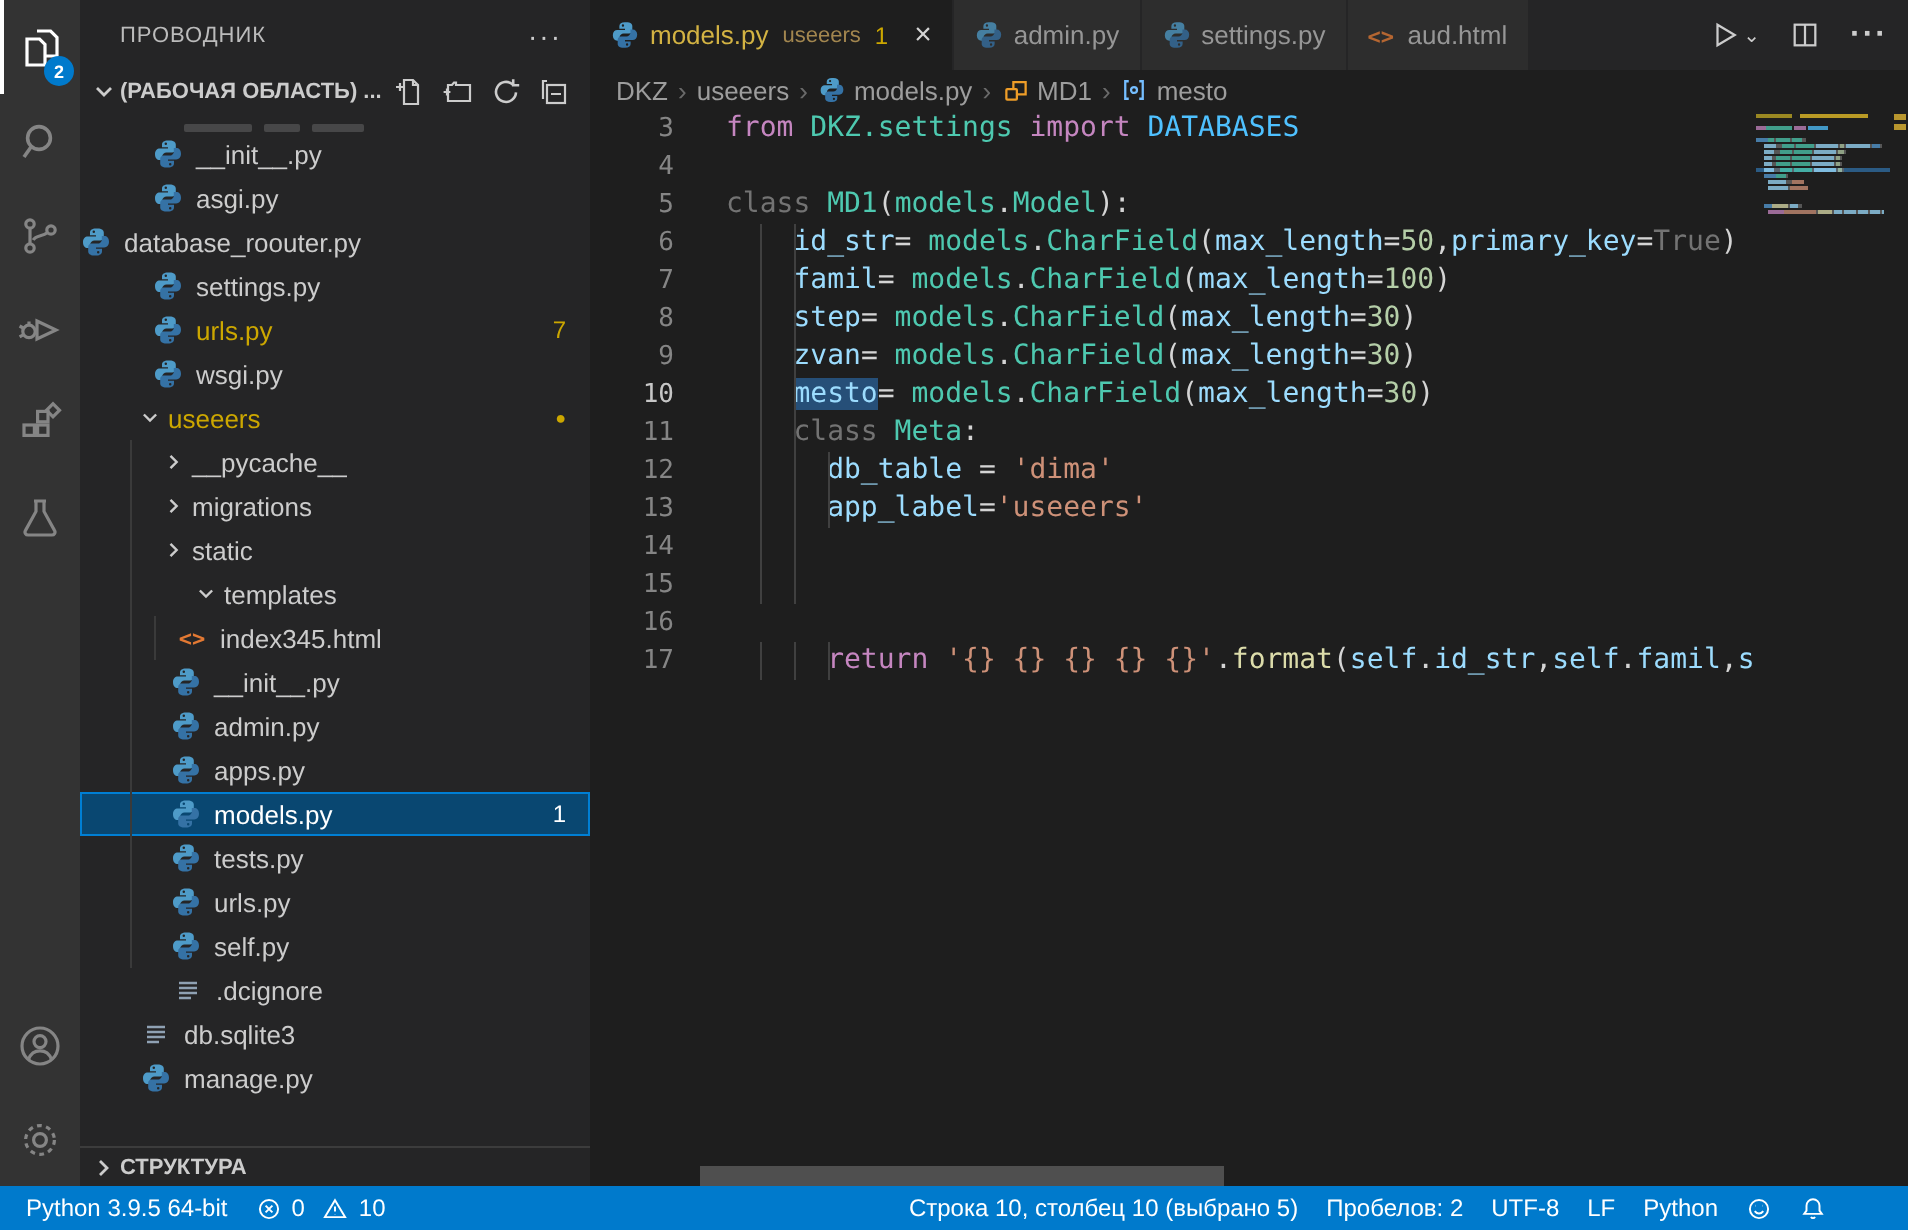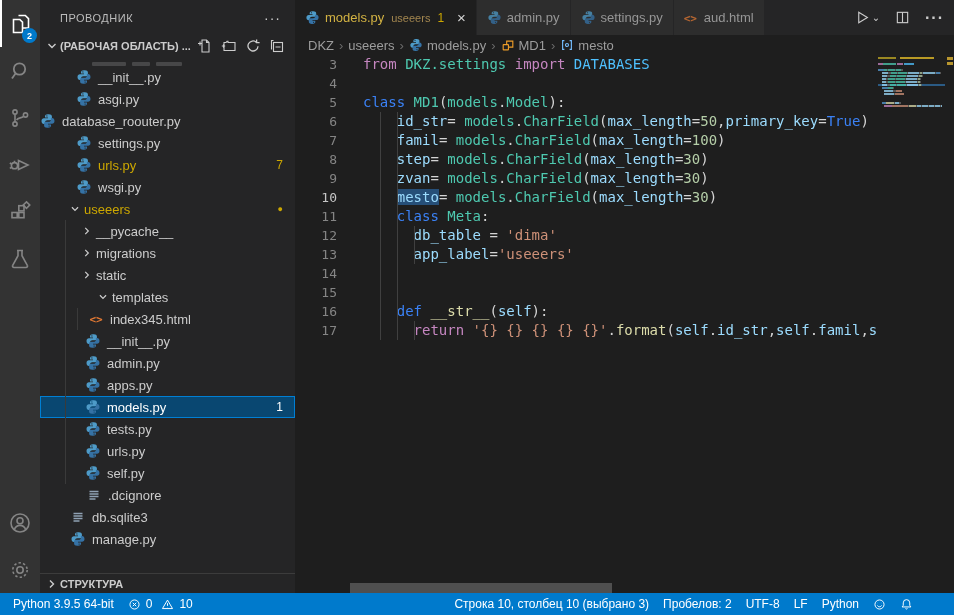--- a/index.html
+++ b/index.html
@@ -62,21 +62,21 @@
   .crumb{display:flex;align-items:center;gap:4px;cursor:pointer}
   .crumb .cicon{width:14px;height:14px;display:flex}
   .crumb-sep{color:#6a6a6a;font-size:13px}
 
   #code{position:absolute;top:55px;left:0;right:0;bottom:0;font-family:"DejaVu Sans Mono",monospace;font-size:14px;line-height:19px;overflow:hidden}
   .code-line{height:19px;display:flex}
   .ln{width:42px;flex:none;text-align:right;color:#858585;font-size:13px;line-height:19px;font-family:"DejaVu Sans Mono",monospace}
   .ln.active{color:#c6c6c6}
   .lc{margin-left:26px;position:relative;white-space:pre}
   .lc span{white-space:pre}
-  .tk-kw{color:#3b82f6}.tk-kw2{color:#C586C0}.tk-type{color:#4EC9B0}.tk-var{color:#9CDCFE}
+  .tk-kw{color:#737373}.tk-kw2{color:#C586C0}.tk-type{color:#4EC9B0}.tk-var{color:#9CDCFE}
   .tk-const{color:#4FC1FF}.tk-num{color:#B5CEA8}.tk-str{color:#CE9178}.tk-fn{color:#DCDCAA}
   .tk-p{color:#D4D4D4}
   .tk-sel{background:#264F78}
   .guide{position:absolute;top:0;bottom:0;width:1px;background:#404040}
 
   #minimap{position:absolute;top:2px;right:9px;width:67px}
   .mm-row{height:2px;margin-bottom:1px;display:flex;position:relative}
   .mm-row.selrow{background:#2b5b84}
   .mm-seg{height:2px;flex:none}
   #ruler{position:absolute;top:0;right:0;width:9px;bottom:0}
@@ -563,21 +563,20 @@
         <div class="code-line">
           <span class="ln">14</span>
           <span class="lc"><i class="guide" style="left: 2ch;"></i><i class="guide" style="left: 4ch;"></i></span>
         </div>
         <div class="code-line">
           <span class="ln">15</span>
           <span class="lc"><i class="guide" style="left: 2ch;"></i><i class="guide" style="left: 4ch;"></i></span>
         </div>
         <div class="code-line">
           <span class="ln">16</span>
-          <span class="lc"><i class="guide" style="left: 2ch;"></i><i class="guide" style="left: 4ch;"></i><span class="tk-p">    </span><span class="tk-kw">def </span><span class="tk-fn">__str__</span><span class="tk-p">(</span><span class="tk-var">self</span><span class="tk-p">):</span></span>
         </div>
         <div class="code-line">
           <span class="ln">17</span>
           <span class="lc"><i class="guide" style="left: 2ch;"></i><i class="guide" style="left: 4ch;"></i><i class="guide" style="left: 6ch;"></i><span class="tk-p">      </span><span class="tk-kw2">return </span><span class="tk-str">'{} {} {} {} {}'</span><span class="tk-p">.</span><span class="tk-fn">format</span><span class="tk-p">(</span><span class="tk-var">self</span><span class="tk-p">.</span><span class="tk-var">id_str</span><span class="tk-p">,</span><span class="tk-var">self</span><span class="tk-p">.</span><span class="tk-var">famil</span><span class="tk-p">,</span><span class="tk-var">s</span></span>
         </div>
       </div>
     <div id="minimap">
         <div class="mm-row" style="position: relative;">
           <i style="position: absolute; height: 2px; left: 0px; width: 18px; background: rgb(154, 136, 34);"></i>
           <i style="position: absolute; height: 2px; left: 22px; width: 34px; background: rgb(185, 154, 37);"></i>
@@ -741,21 +740,21 @@
           <svg viewBox="0 0 16 16" fill="none" stroke="#ffffff" stroke-width="1.2">
             <path d="M8 2.6 14.2 13H1.8z"></path>
             <path d="M8 6.4v3.2M8 11.4v.2"></path>
           </svg>
         </span>
         <span>10</span>
       </div>
     </div>
     <div class="st-right">
       <div class="st-item">
-        <span>Строка 10, столбец 10 (выбрано 3)</span>
+        <span>Строка 10, столбец 10 (выбрано 5)</span>
       </div>
       <div class="st-item">
         <span>Пробелов: 2</span>
       </div>
       <div class="st-item">
         <span>UTF-8</span>
       </div>
       <div class="st-item">
         <span>LF</span>
       </div>

